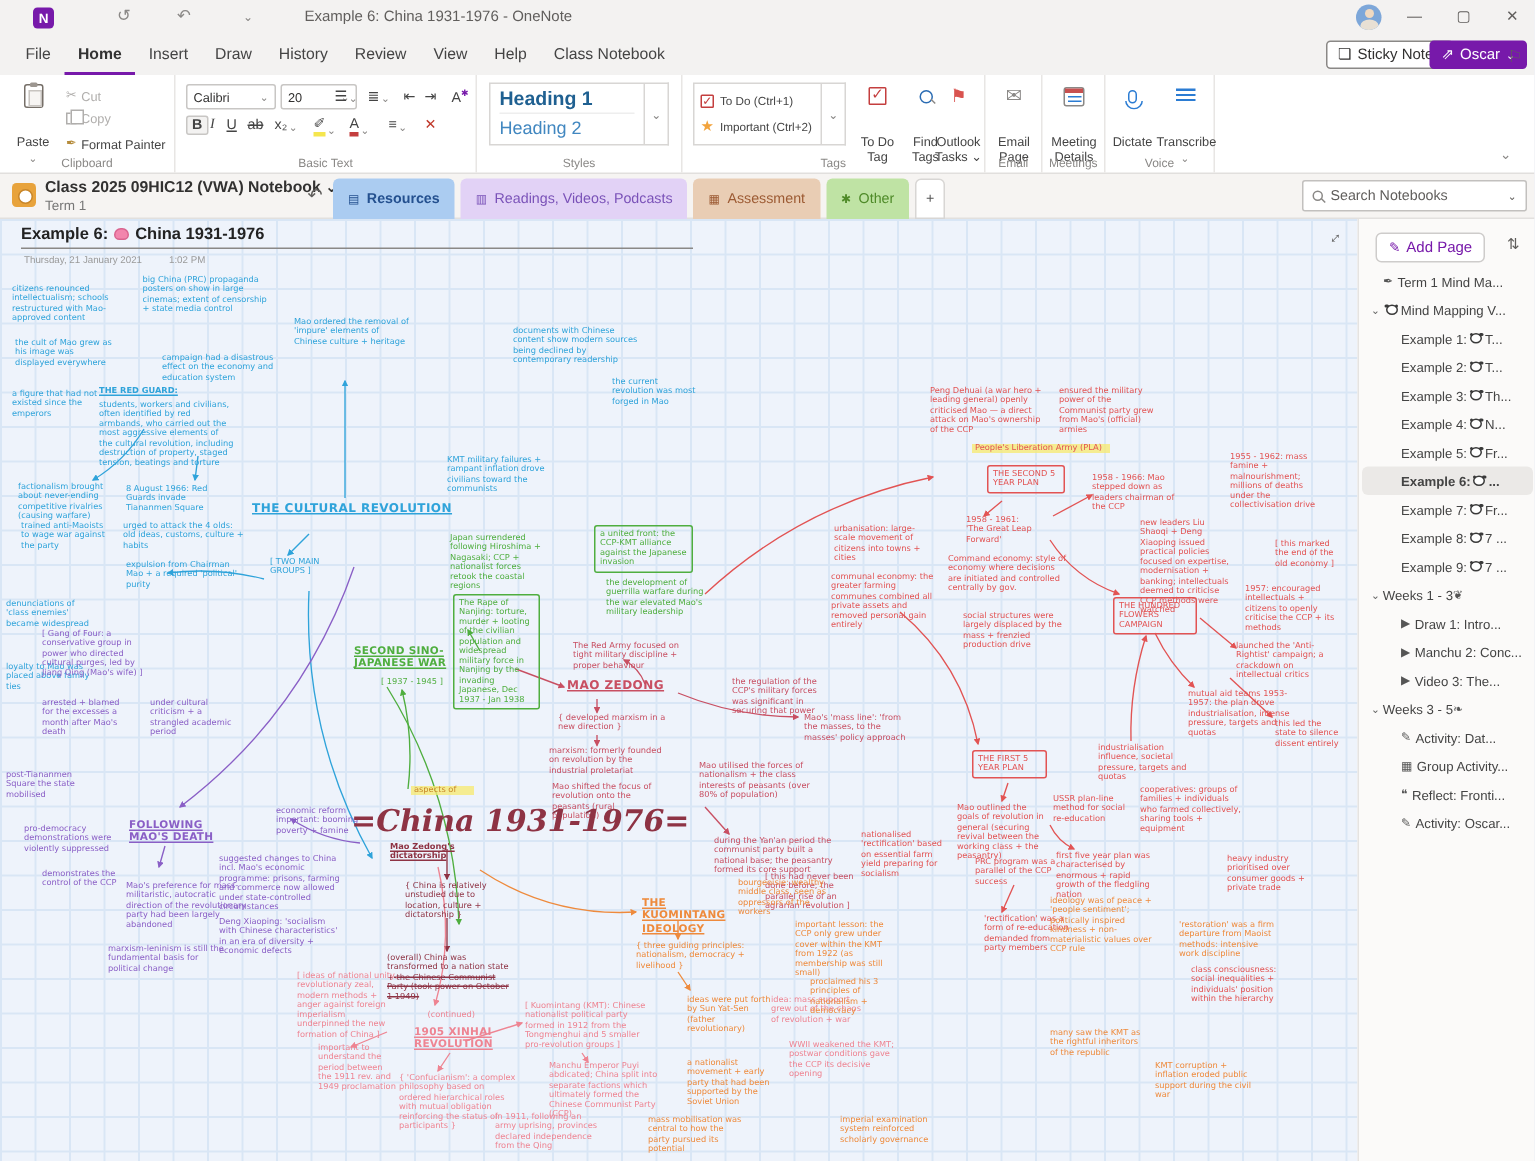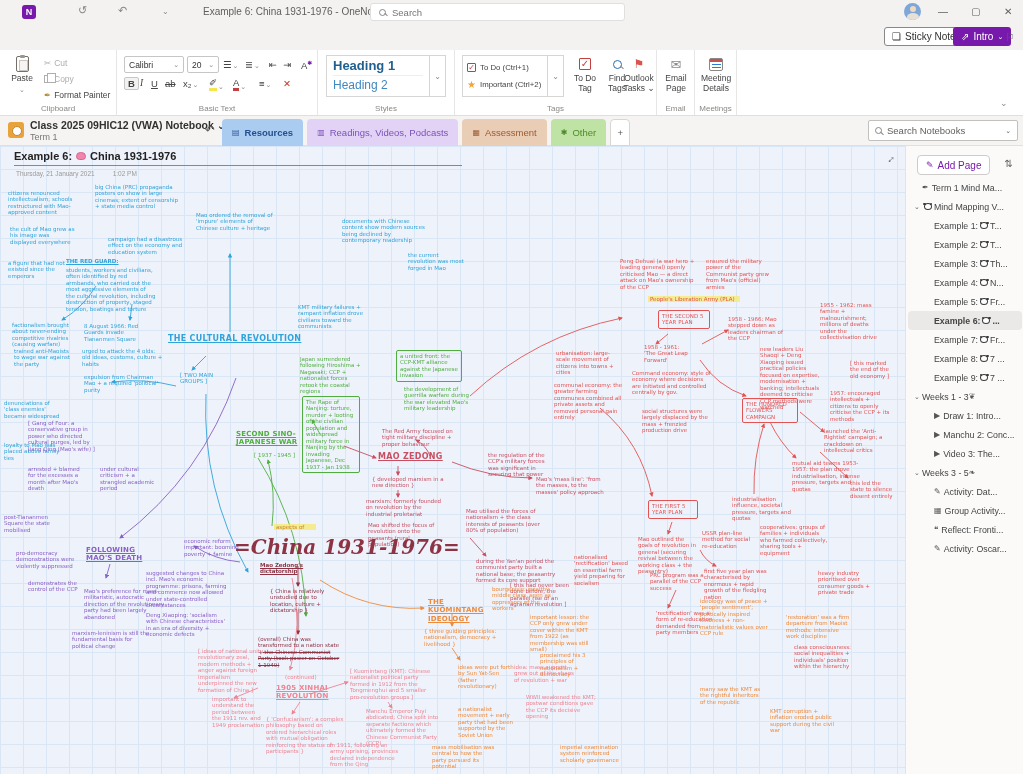--- a/index.html
+++ b/index.html
@@ -28,21 +28,21 @@
   .sticky-btn { position:absolute; left:884px; top:3px; height:19px; border:1px solid #8a8886; border-radius:3px; background:#fff; font-size:10px; color:#323130; display:flex; align-items:center; gap:4px; padding:0 7px; }
   .share-btn { position:absolute; left:953px; top:3px; height:19px; border-radius:3px; background:#7719aa; color:#fff; font-size:10px; display:flex; align-items:center; gap:4px; padding:0 8px; }
   .meet-ic { position:absolute; left:1005px; top:7px; color:#605e5c; font-size:11px; }
 
   
   .ribbon { position:absolute; left:0; top:50px; width:1023px; height:66px; background:#fff; border-bottom:1px solid #e1dfdd; }
   .rgroup { position:absolute; top:0; height:65px; border-right:1px solid #e8e6e4; }
   .glabel { position:absolute; bottom:2px; width:100%; text-align:center; font-size:8px; color:#8a8886; }
   .bigbtn { position:absolute; top:4px; width:32px; text-align:center; font-size:8.5px; color:#444; }
   .bigbtn .bb-ic { height:20px; display:flex; align-items:center; justify-content:center; }
-  .bigbtn .bb-l { line-height:1.15; }
+  .bigbtn .bb-l { line-height:1.15;margin-top:16px; }
   .chev { color:#8a8886; font-size:7px; }
   .smallrow { position:absolute; left:44px; font-size:8.5px; display:flex; align-items:center; gap:3px; white-space:nowrap; }
   .gray { color:#b0aeac; }
   .clip-ic { width:13px; height:16px; border:1.2px solid #766f68; border-radius:2px; position:relative; background:#fff; margin:0 auto; }
   .clip-ic::before { content:""; position:absolute; left:3px; top:-2.5px; width:5px; height:3px; background:#9c9690; border-radius:1px; }
   .clip-ic::after { content:""; position:absolute; left:2px; top:3px; width:7px; height:9px; background:#f7f5f3; border:1px solid #c8c4c0; }
   .copy-ic { width:7px; height:8px; border:1px solid #b0aeac; background:#fff; position:relative; display:inline-block; }
   .copy-ic::before { content:""; position:absolute; left:2px; top:-3px; width:7px; height:8px; border:1px solid #b0aeac; background:#fff; }
   .fontbox { position:absolute; height:17px; border:1px solid #c8c6c4; border-radius:2px; background:#fff; font-size:8.5px; display:flex; align-items:center; justify-content:space-between; padding:0 4px; color:#323130; }
   .icbtn { position:absolute; font-size:9.5px; color:#444; display:flex; align-items:flex-end; gap:1px; }
@@ -116,38 +116,45 @@
 <body>
 
 <div class="app">
 
   <div class="titlebar">
     <div class="app-logo">N</div>
     <span class="tb-ic" style="left:78px">↺</span>
     <span class="tb-ic" style="left:118px">↶</span>
     <span class="tb-ic" style="left:162px;font-size:8px;top:7px">⌄</span>
     <span class="tb-title">Example 6:  China 1931-1976  -  OneNote</span>
-    <div class="tb-search">
-      <span class="mag"></span>
-      <input placeholder="Search" style="">
-    </div>
     <div class="avatar"></div>
     <span class="win-btn" style="left:938px">—</span>
     <span class="win-btn" style="left:971px">▢</span>
     <span class="win-btn" style="left:1004px">✕</span>
   </div>
 
   <div class="menurow">
+    <div class="menus" id="menus">
+        <div class="menu-item">File</div>
+        <div class="menu-item active">Home</div>
+        <div class="menu-item">Insert</div>
+        <div class="menu-item">Draw</div>
+        <div class="menu-item">History</div>
+        <div class="menu-item">Review</div>
+        <div class="menu-item">View</div>
+        <div class="menu-item">Help</div>
+        <div class="menu-item">Class Notebook</div>
+      </div>
     <div class="sticky-btn">
       <span>❏</span>
       <span>Sticky Notes</span>
     </div>
     <div class="share-btn">
       <span>⇗</span>
-      <span>Intro</span>
+      <span>Oscar</span>
       <span style="font-size:7px">⌄</span>
     </div>
     <span class="meet-ic">⚐</span>
   </div>
 
   <div class="ribbon">
 
     <div class="rgroup" style="left:0;width:117px">
       <div class="bigbtn" style="left:6px">
         <div class="bb-ic">
@@ -168,21 +175,21 @@
           <span>Format Painter</span>
         </div>
       <div class="glabel">Clipboard</div>
     </div>
 
     <div class="rgroup" style="left:117px;width:201px">
       <div class="fontbox" style="left:7px;top:6px;width:60px">
           <span>Calibri</span>
           <span class="chev">⌄</span>
         </div>
-      <div class="fontbox" style="left:70px;top:6px;width:32px">
+      <div class="fontbox" style="left:70px;top:6px;width:51px">
           <span>20</span>
           <span class="chev">⌄</span>
         </div>
       <div class="icbtn" style="left:106px;top:9px">
           <span>☰</span>
           <span class="chev">⌄</span>
         </div>
       <div class="icbtn" style="left:128px;top:9px">
           <span>≣</span>
           <span class="chev">⌄</span>
@@ -283,20 +290,35 @@
     <div class="rgroup" style="left:695px;width:42px">
       <div class="bigbtn" style="left:5px">
         <div class="bb-ic">
             <span class="cal-ic"></span>
           </div>
         <div class="bb-l"><span>Meeting</span><br><span>Details</span></div>
       </div>
       <div class="glabel">Meetings</div>
     </div>
 
+    <div class="rgroup" style="left:737px;width:73px">
+      <div class="bigbtn" style="left:2px">
+        <div class="bb-ic">
+            <span class="mic-ic"></span>
+          </div>
+        <div class="bb-l">Dictate</div>
+      </div>
+      <div class="bigbtn" style="left:34px;width:38px">
+        <div class="bb-ic">
+            <span class="trans-ic"></span>
+          </div>
+        <div class="bb-l">Transcribe</div><span class="chev">⌄</span>
+      </div>
+      <div class="glabel">Voice</div>
+    </div>
 
     <span class="ribbon-collapse">⌄</span>
   </div>
 
   <div class="notebar">
     <span class="nb-icon"></span>
     <div class="nb-title">Class 2025 09HIC12 (VWA) Notebook ⌄</div>
     <div class="nb-sub">Term 1</div>
     <span class="nb-undo">↶</span>
     <div class="tabs" id="tabs">

